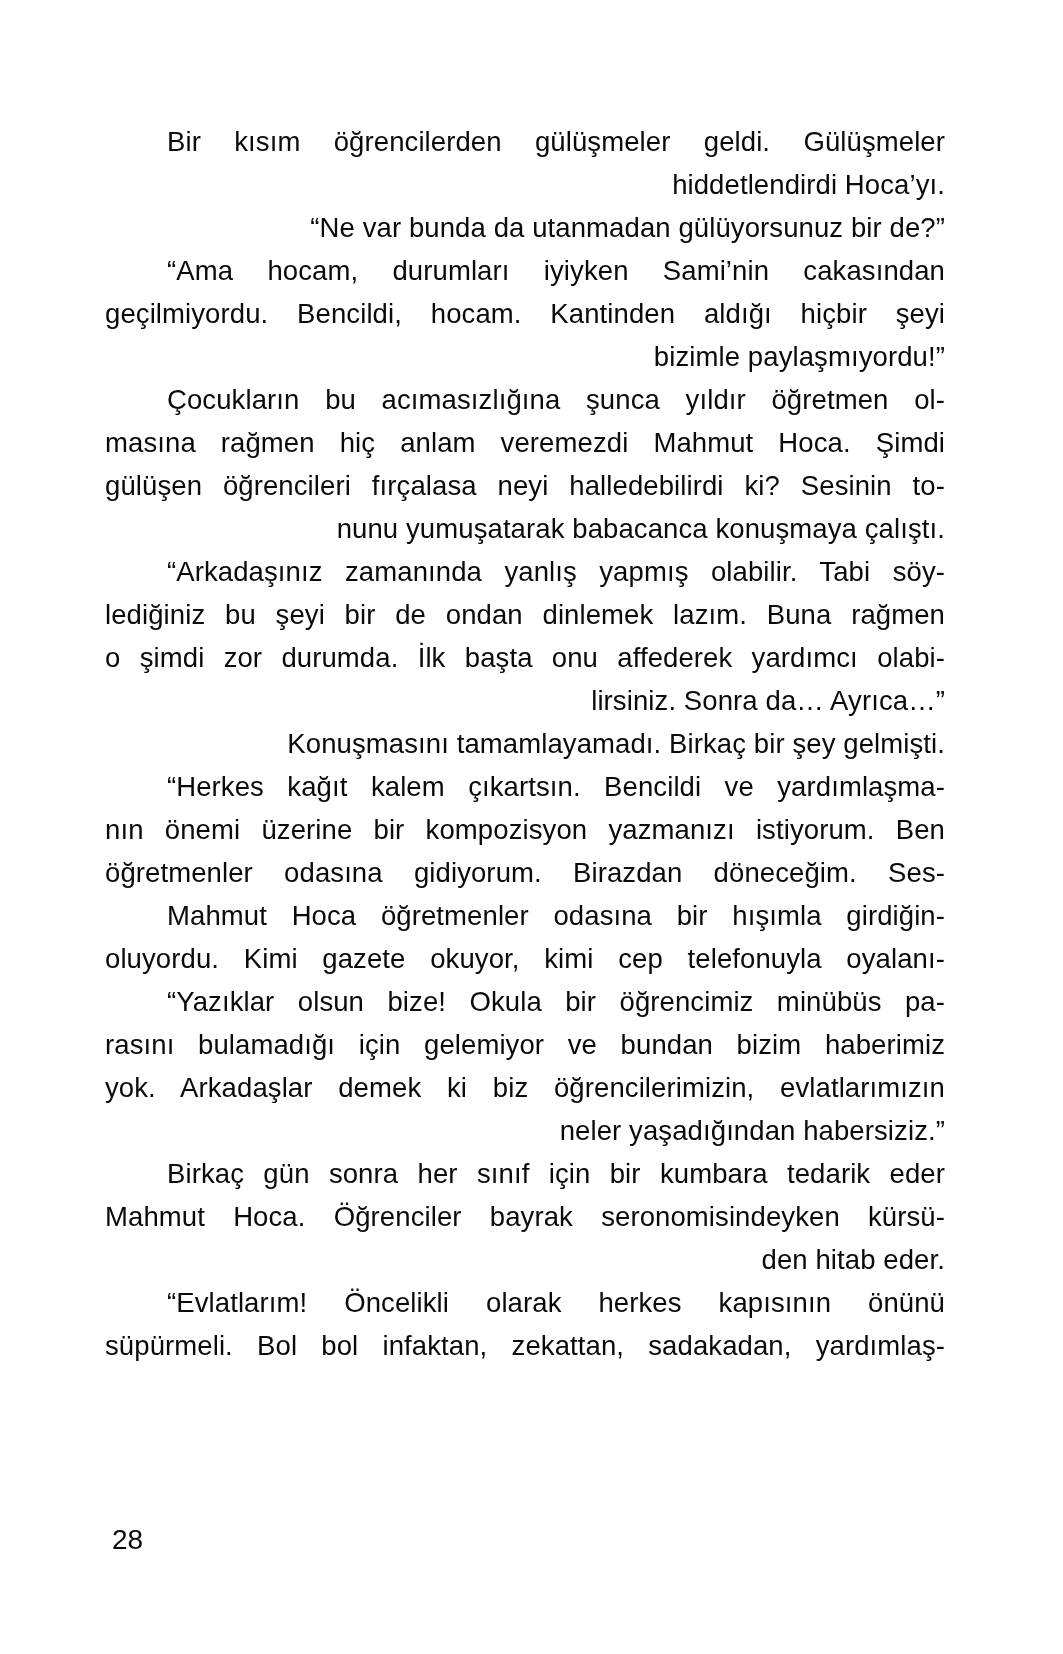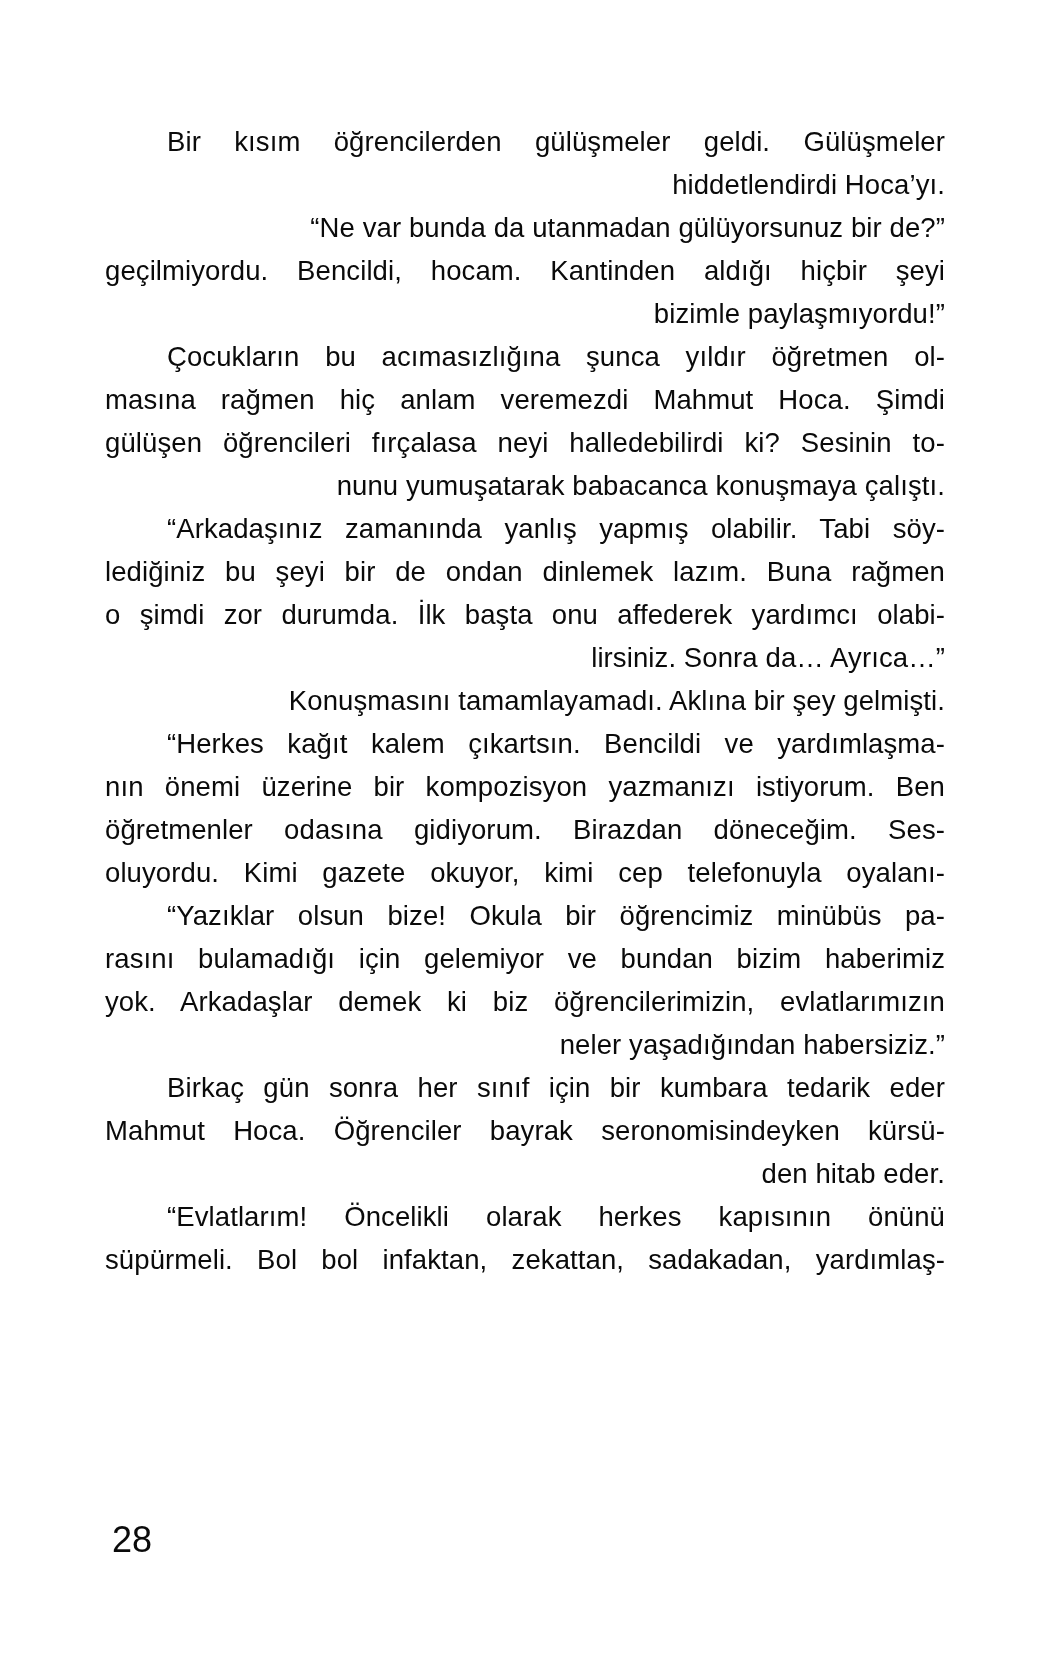--- a/index.html
+++ b/index.html
@@ -36,46 +36,48 @@
     text-align: justify;
     text-align-last: justify;
   }
   .line.indent {
     text-indent: 62px;
   }
   .page-number {
     position: absolute;
     left: 112px;
     top: 1518px;
-    font-size: 36px;
+    font-size: 28px;
     line-height: 43px;
   }
 </style>
 </head>
 <body>
 
 <div class="page">
   <div class="text-block">
       <div class="line indent just">Bir kısım öğrencilerden gülüşmeler geldi. Gülüşmeler</div>
       <div class="line">hiddetlendirdi Hoca’yı.</div>
       <div class="line indent">“Ne var bunda da utanmadan gülüyorsunuz bir de?”</div>
+      <div class="line indent just">“Ama hocam, durumları iyiyken Sami’nin cakasından</div>
       <div class="line just">geçilmiyordu. Bencildi, hocam. Kantinden aldığı hiçbir şeyi</div>
       <div class="line">bizimle paylaşmıyordu!”</div>
       <div class="line indent just">Çocukların bu acımasızlığına şunca yıldır öğretmen ol-</div>
       <div class="line just">masına rağmen hiç anlam veremezdi Mahmut Hoca. Şimdi</div>
       <div class="line just">gülüşen öğrencileri fırçalasa neyi halledebilirdi ki? Sesinin to-</div>
       <div class="line">nunu yumuşatarak babacanca konuşmaya çalıştı.</div>
       <div class="line indent just">“Arkadaşınız zamanında yanlış yapmış olabilir. Tabi söy-</div>
       <div class="line just">lediğiniz bu şeyi bir de ondan dinlemek lazım. Buna rağmen</div>
       <div class="line just">o şimdi zor durumda. İlk başta onu affederek yardımcı olabi-</div>
       <div class="line">lirsiniz. Sonra da… Ayrıca…”</div>
-      <div class="line indent">Konuşmasını tamamlayamadı. Aklına bir şey gelmişti.</div>
+      <div class="line indent">Konuşmasını tamamlayamadı. Birkaç bir şey gelmişti.</div>
       <div class="line indent just">“Herkes kağıt kalem çıkartsın. Bencildi ve yardımlaşma-</div>
       <div class="line just">nın önemi üzerine bir kompozisyon yazmanızı istiyorum. Ben</div>
       <div class="line just">öğretmenler odasına gidiyorum. Birazdan döneceğim. Ses-</div>
+      <div class="line indent just">Mahmut Hoca öğretmenler odasına bir hışımla girdiğin-</div>
       <div class="line just">oluyordu. Kimi gazete okuyor, kimi cep telefonuyla oyalanı-</div>
       <div class="line indent just">“Yazıklar olsun bize! Okula bir öğrencimiz minübüs pa-</div>
       <div class="line just">rasını bulamadığı için gelemiyor ve bundan bizim haberimiz</div>
       <div class="line just">yok. Arkadaşlar demek ki biz öğrencilerimizin, evlatlarımızın</div>
       <div class="line">neler yaşadığından habersiziz.”</div>
       <div class="line indent just">Birkaç gün sonra her sınıf için bir kumbara tedarik eder</div>
       <div class="line just">Mahmut Hoca. Öğrenciler bayrak seronomisindeyken kürsü-</div>
       <div class="line">den hitab eder.</div>
       <div class="line indent just">“Evlatlarım! Öncelikli olarak herkes kapısının önünü</div>
       <div class="line just">süpürmeli. Bol bol infaktan, zekattan, sadakadan, yardımlaş-</div>

